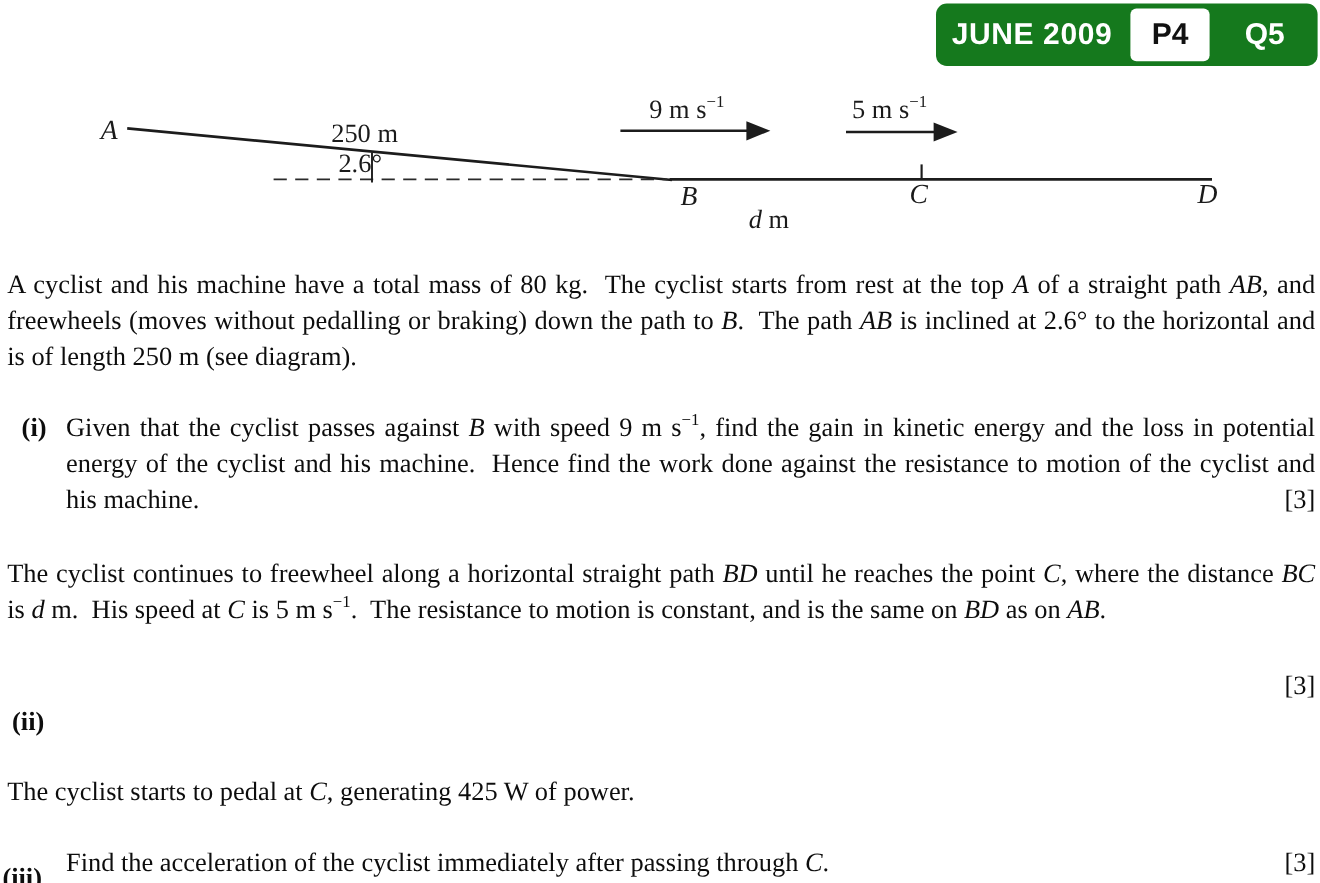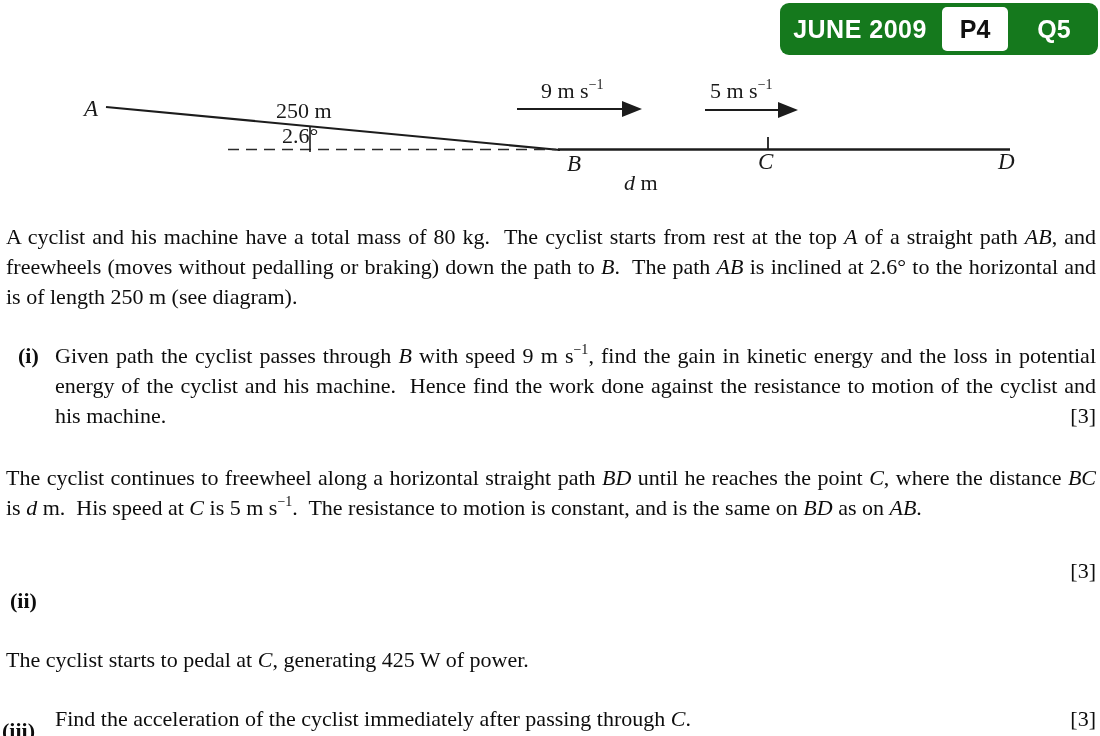--- a/index.html
+++ b/index.html
@@ -97,21 +97,21 @@
   <div class="dlabel pt" style="left:758px; top:151px;">C</div>
   <div class="dlabel pt" style="left:998px; top:151px;">D</div>
   <div class="dlabel" style="left:541px; top:80px;"><span>9 m s</span><sup>−1</sup></div>
   <div class="dlabel" style="left:710px; top:80px;"><span>5 m s</span><sup>−1</sup></div>
 </div>
 
 <div class="text-block" style="top:222px;"><span>A cyclist and his machine have a total mass of 80 kg.&nbsp; The cyclist starts from rest at the top </span><i>A</i><span> of a straight path </span><i>AB</i><span>, and freewheels (moves without pedalling or braking) down the path to </span><i>B</i><span>.&nbsp; The path </span><i>AB</i><span> is inclined at 2.6° to the horizontal and is of length 250 m (see diagram).</span></div>
 
 <div class="text-block part" style="top:341px;">
   <span class="part-label" style="left:12px;">(i)</span>
-  <span><span>Given path the cyclist passes through </span><i>B</i><span> with speed 9 m s</span><sup>−1</sup><span>, find the gain in kinetic energy and the loss in potential energy of the cyclist and his machine.&nbsp; Hence find the work done against the resistance to motion of the cyclist and his machine.</span></span>
+  <span><span>Given that the cyclist passes against </span><i>B</i><span> with speed 9 m s</span><sup>−1</sup><span>, find the gain in kinetic energy and the loss in potential energy of the cyclist and his machine.&nbsp; Hence find the work done against the resistance to motion of the cyclist and his machine.</span></span>
   <span class="marks">[3]</span>
 </div>
 
 <div class="text-block" style="top:463px;"><span>The cyclist continues to freewheel along a horizontal straight path </span><i>BD</i><span> until he reaches the point </span><i>C</i><span>, where the distance </span><i>BC</i><span> is </span><i>d</i><span> m.&nbsp; His speed at </span><i>C</i><span> is 5 m s</span><sup>−1</sup><span>.&nbsp; The resistance to motion is constant, and is the same on </span><i>BD</i><span> as on </span><i>AB</i><span>.</span></div>
 
 <div class="text-block part" style="top:586px;">
   <span class="part-label" style="left:4px;">(ii)</span>
   <span class="marks">[3]</span>
 </div>
 

